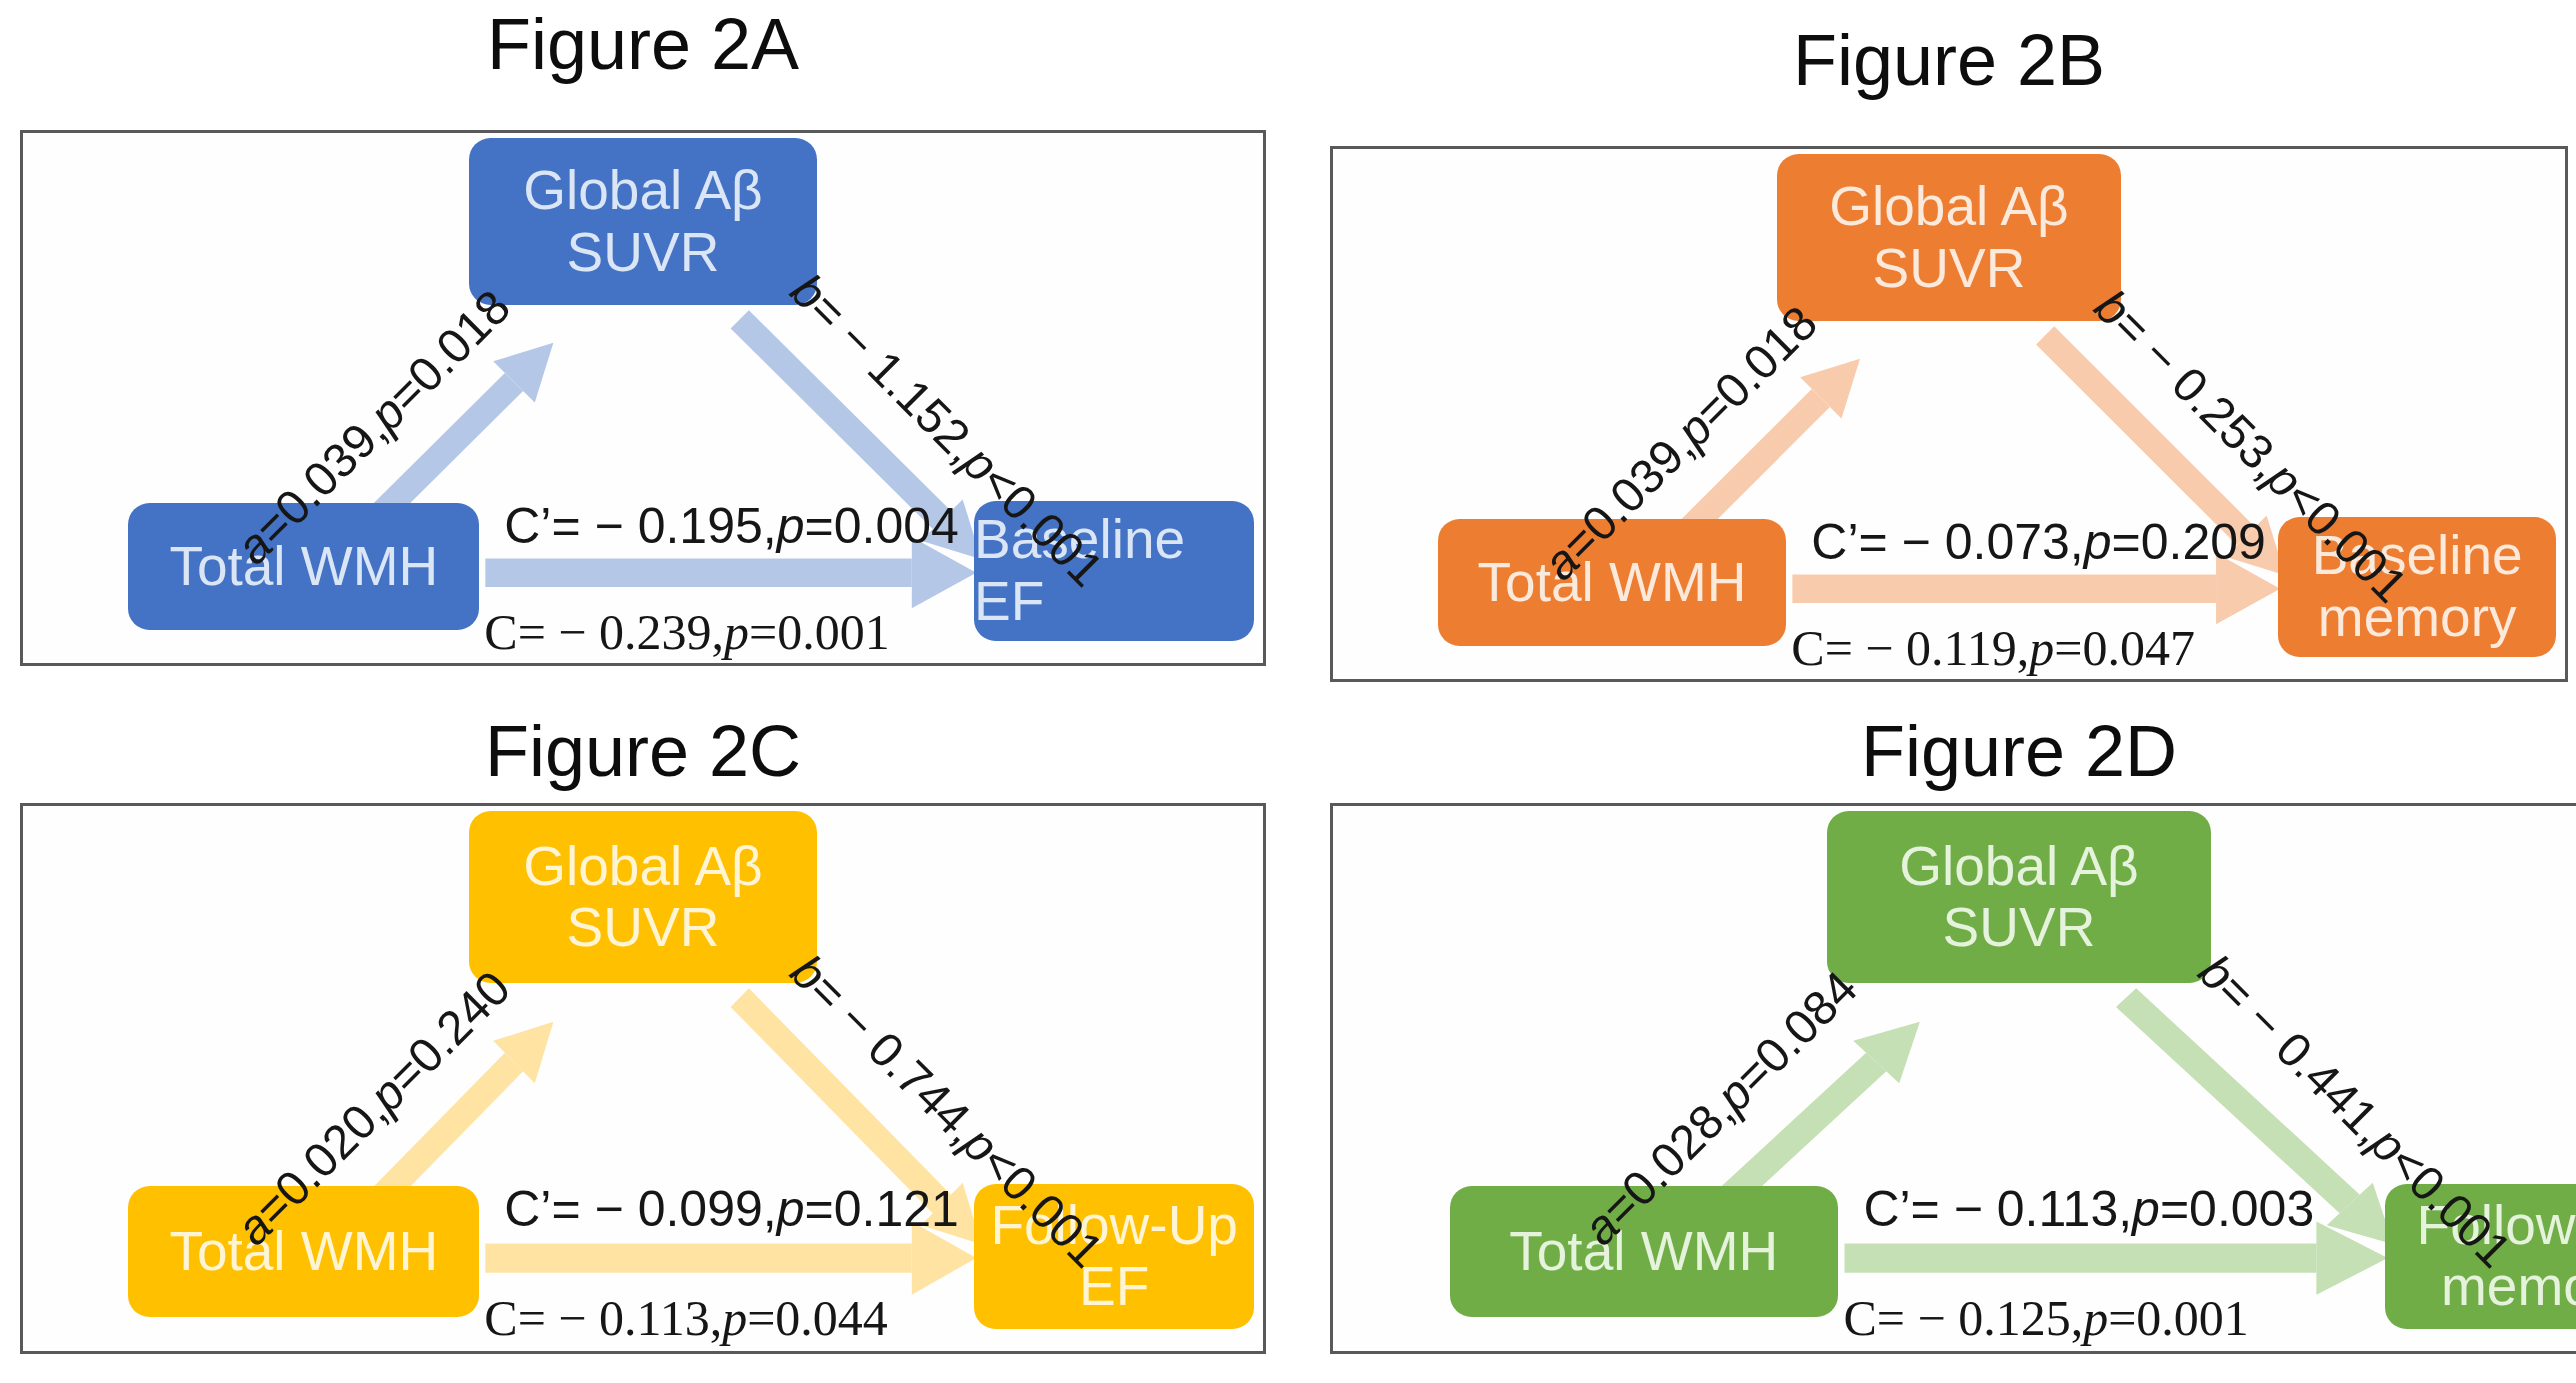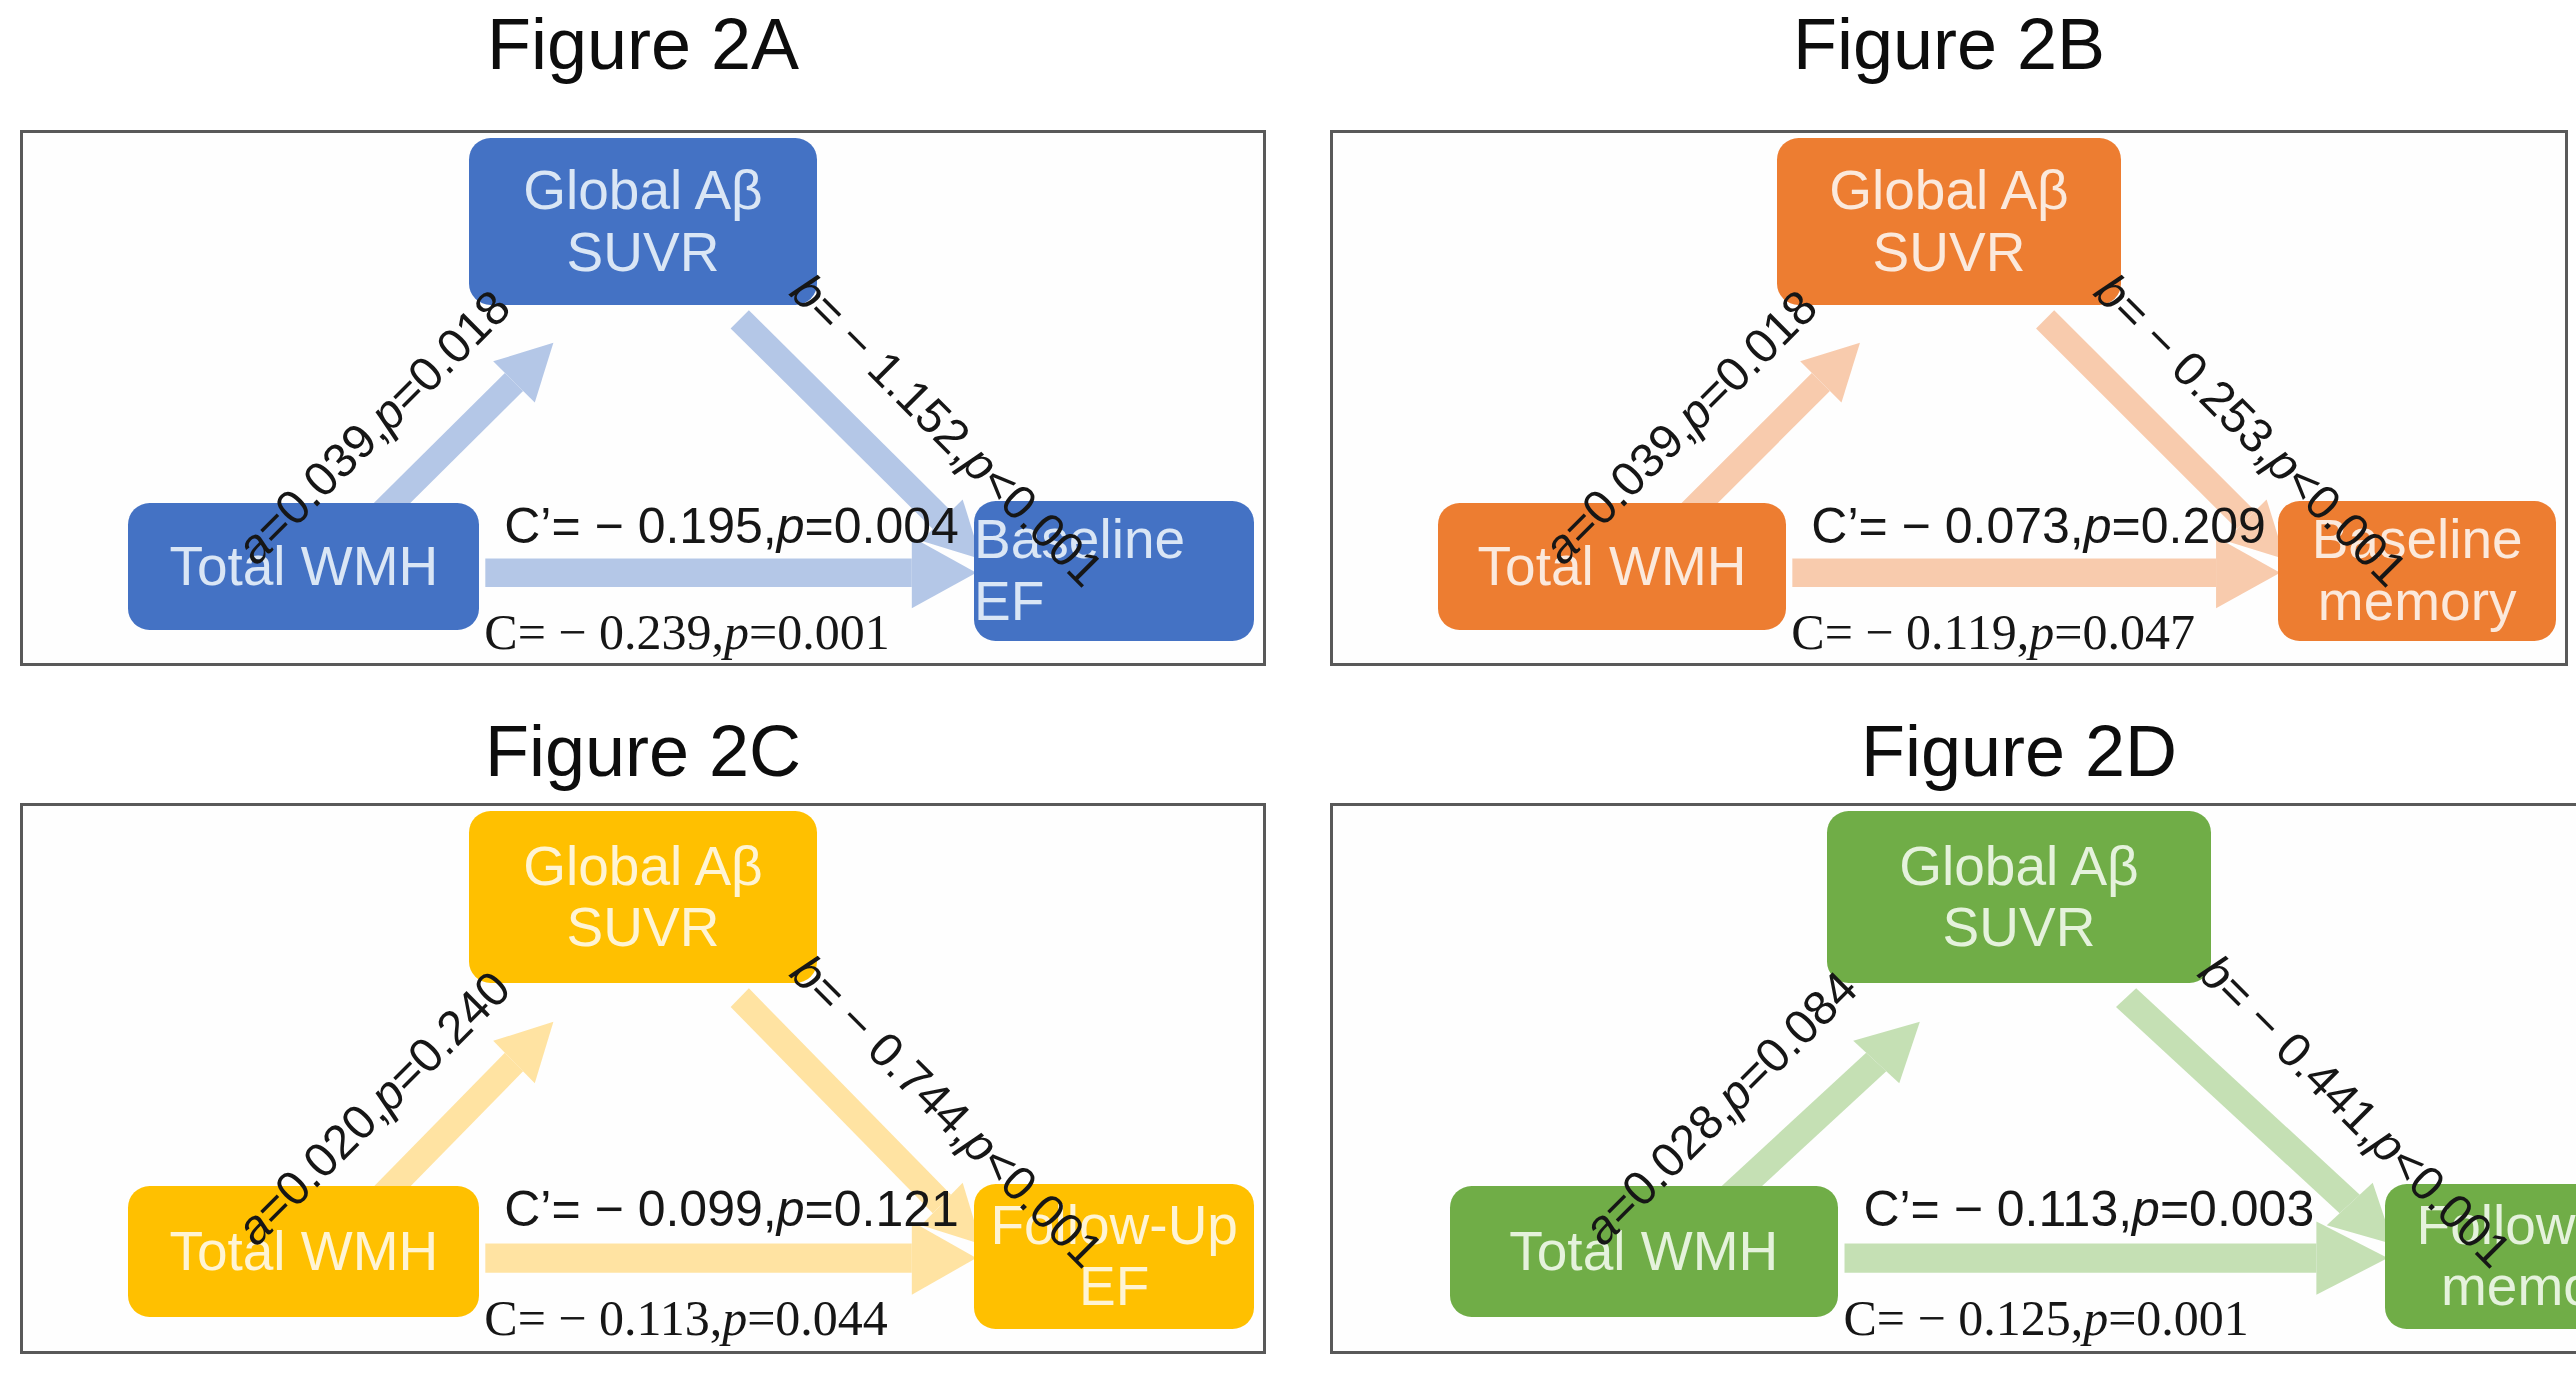--- a/index.html
+++ b/index.html
@@ -88,21 +88,21 @@
       <span>Baseline EF</span>
       <span></span>
     </div>
     <div class="lbl diag a-lbl"><span class="var">a</span><span>=0.039,</span><span class="pit">p</span><span>=0.018</span></div>
     <div class="lbl diag b-lbl"><span class="var">b</span><span>= − 1.152,</span><span class="pit">p</span><span>&lt;0.001</span></div>
     <div class="lbl cp-lbl"><span class="var">C’</span><span>= − 0.195,</span><span class="pit">p</span><span>=0.004</span></div>
     <div class="lbl c-lbl"><span class="var">C</span><span>= − 0.239,</span><span class="pit">p</span><span>=0.001</span></div>
   </div>
 </section>
 
-<section class="panel top" style="left:1330px;top:0;width:1238px;height:666px;">
+<section class="panel top" style="left:1330px;top:16px;width:1238px;height:666px;">
   <h2 class="ptitle">Figure 2B</h2>
   <div class="frame" style="--box: #ED7D31; --arrow: #F8CBAD; --btext: #FBE9DC;">
     <svg class="arrows" viewBox="0 0 1730 745" preserveAspectRatio="none" aria-hidden="true">
       <g>
         <line x1="370" y1="665" x2="685" y2="350"></line>
         <polygon points="740,295 714,379 656,321"></polygon>
       </g>
       <g>
         <line x1="1000" y1="262" x2="1282" y2="544"></line>
         <polygon points="1337,599 1253,573 1311,515"></polygon>

